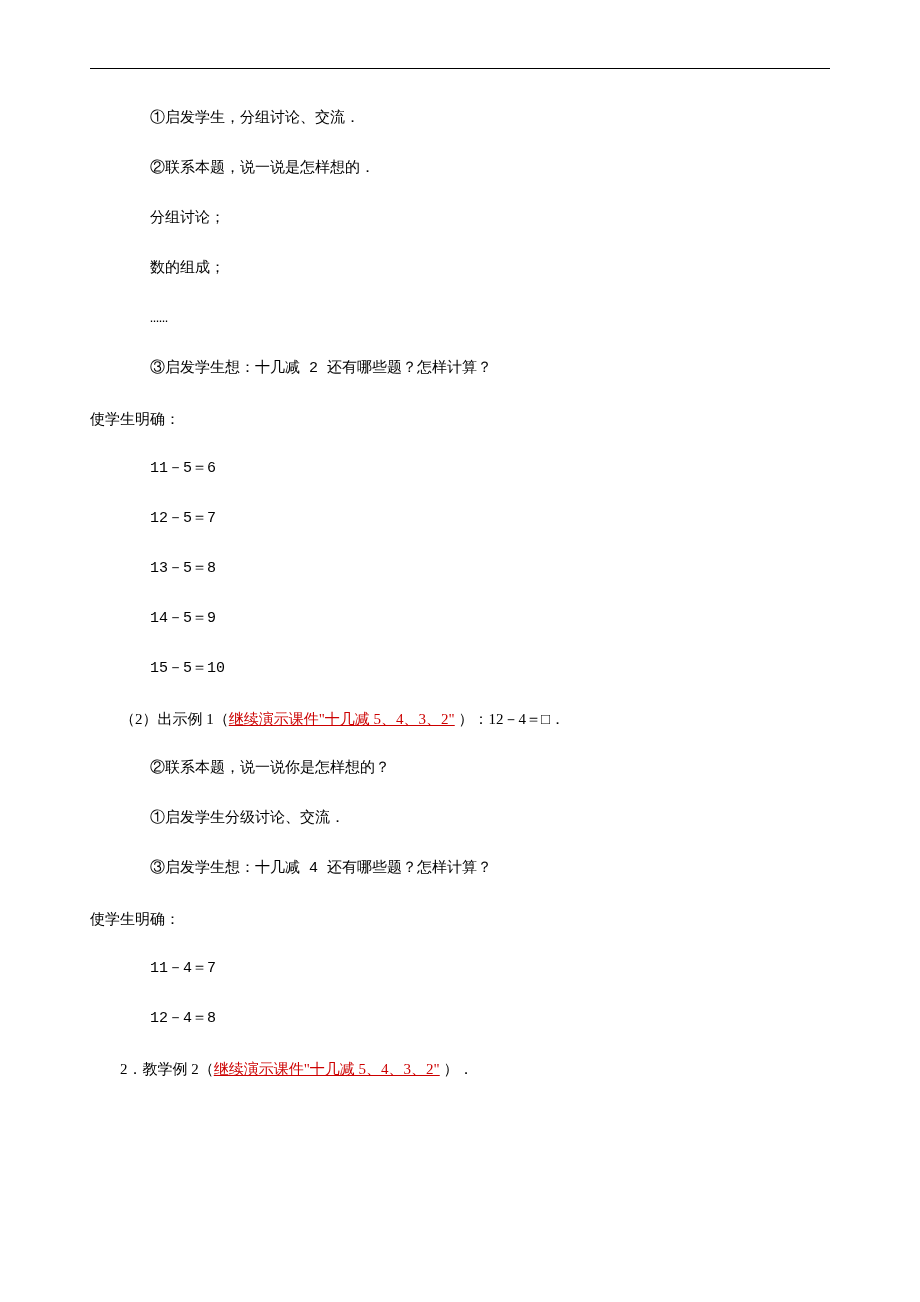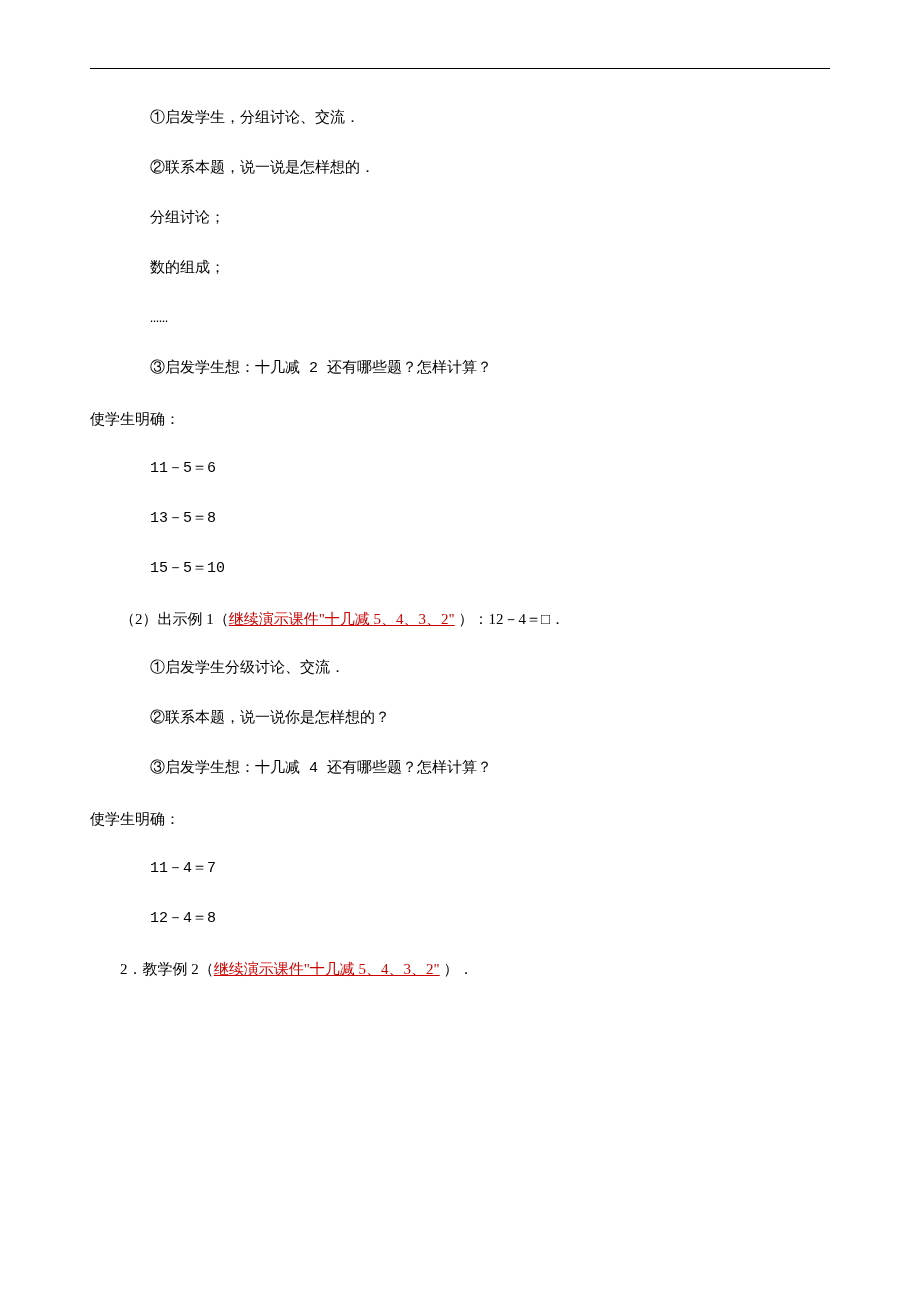--- a/index.html
+++ b/index.html
@@ -51,29 +51,31 @@
   <p class="para indent-1">①启发学生，分组讨论、交流．</p>
   <p class="para indent-1">②联系本题，说一说是怎样想的．</p>
   <p class="para indent-1">分组讨论；</p>
   <p class="para indent-1">数的组成；</p>
   <p class="para indent-1">……</p>
   <p class="para indent-1">③启发学生想：十几减 2 还有哪些题？怎样计算？</p>
 
   <p class="para flush">使学生明确：</p>
 
   <p class="para indent-1">11－5＝6</p>
+  <p class="para indent-1">12－5＝7</p>
   <p class="para indent-1">13－5＝8</p>
+  <p class="para indent-1">14－5＝9</p>
   <p class="para indent-1">15－5＝10</p>
 
   <p class="para indent-2">
     <span>（2）出示例 1（</span><span class="red-link">继续演示课件"十几减 5、4、3、2"</span><span>  ）：12－4＝□．</span>
   </p>
 
+  <p class="para indent-1">②联系本题，说一说你是怎样想的？</p>
   <p class="para indent-1">①启发学生分级讨论、交流．</p>
-  <p class="para indent-1">②联系本题，说一说你是怎样想的？</p>
   <p class="para indent-1">③启发学生想：十几减 4 还有哪些题？怎样计算？</p>
 
   <p class="para flush">使学生明确：</p>
 
   <p class="para indent-1">11－4＝7</p>
   <p class="para indent-1">12－4＝8</p>
 
   <p class="para indent-2">
     <span>2．教学例 2（</span><span class="red-link">继续演示课件"十几减 5、4、3、2"</span><span>  ）．</span>
   </p>

